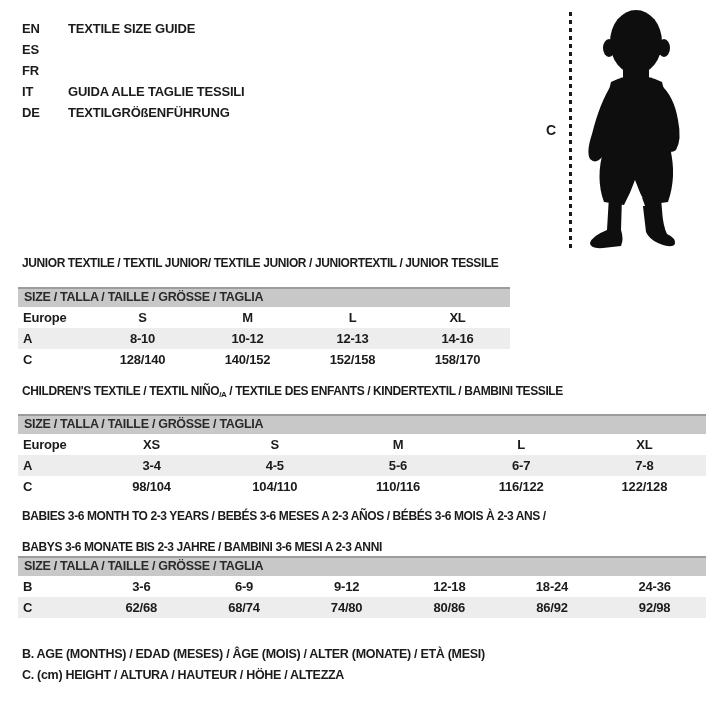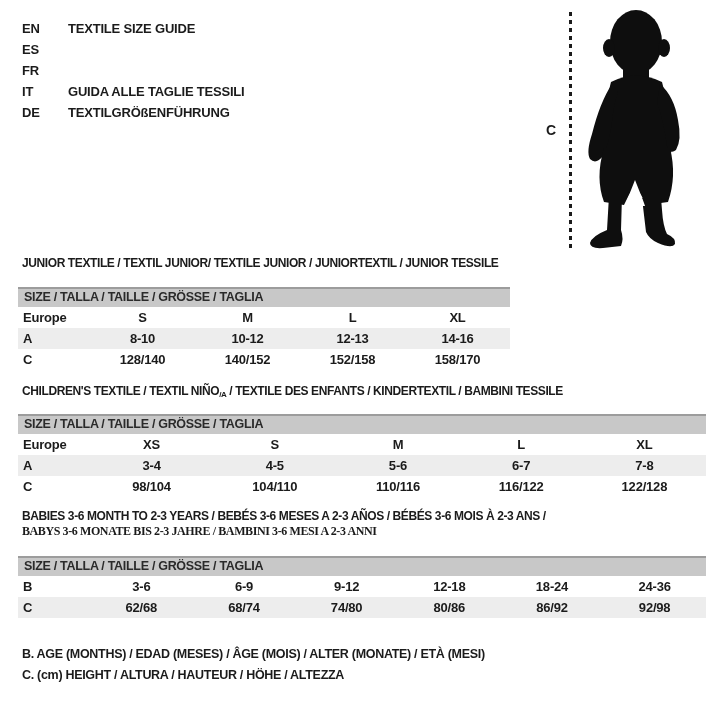--- a/index.html
+++ b/index.html
@@ -165,21 +165,21 @@
       <td>110/116</td>
       <td>116/122</td>
       <td>122/128</td>
     </tr>
   </tbody>
     </table>
 </div>
 
 <div class="section-title" style="top:509px;">
   <div>BABIES 3-6 MONTH TO 2-3 YEARS / BEBÉS 3-6 MESES A 2-3 AÑOS / BÉBÉS 3-6 MOIS À 2-3 ANS /</div>
-  <div style="margin-top:1px;font-family:Liberation Serif, serif;">BABYS 3-6 MONATE BIS 2-3 JAHRE / BAMBINI 3-6 MESI A 2-3 ANNI</div>
+  <div style="margin-top:17px;">BABYS 3-6 MONATE BIS 2-3 JAHRE / BAMBINI 3-6 MESI A 2-3 ANNI</div>
 </div>
 <div class="size-table t-babies">
   <div class="size-bar">SIZE / TALLA / TAILLE / GRÖSSE / TAGLIA</div>
   <table>
     <colgroup>
         <col style="width:72px">
         <col>
         <col>
         <col>
         <col>

